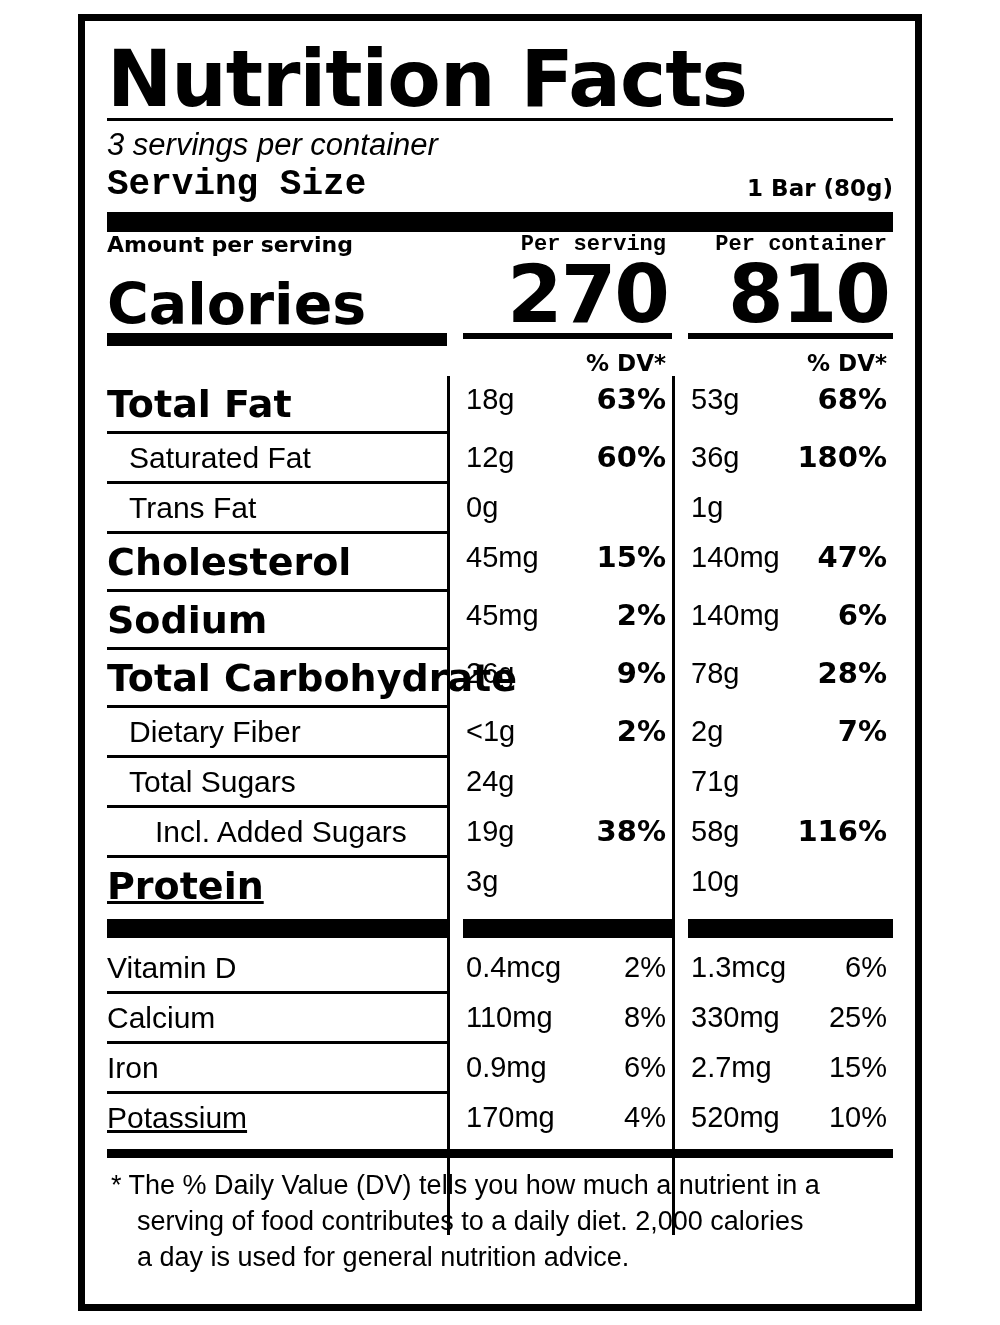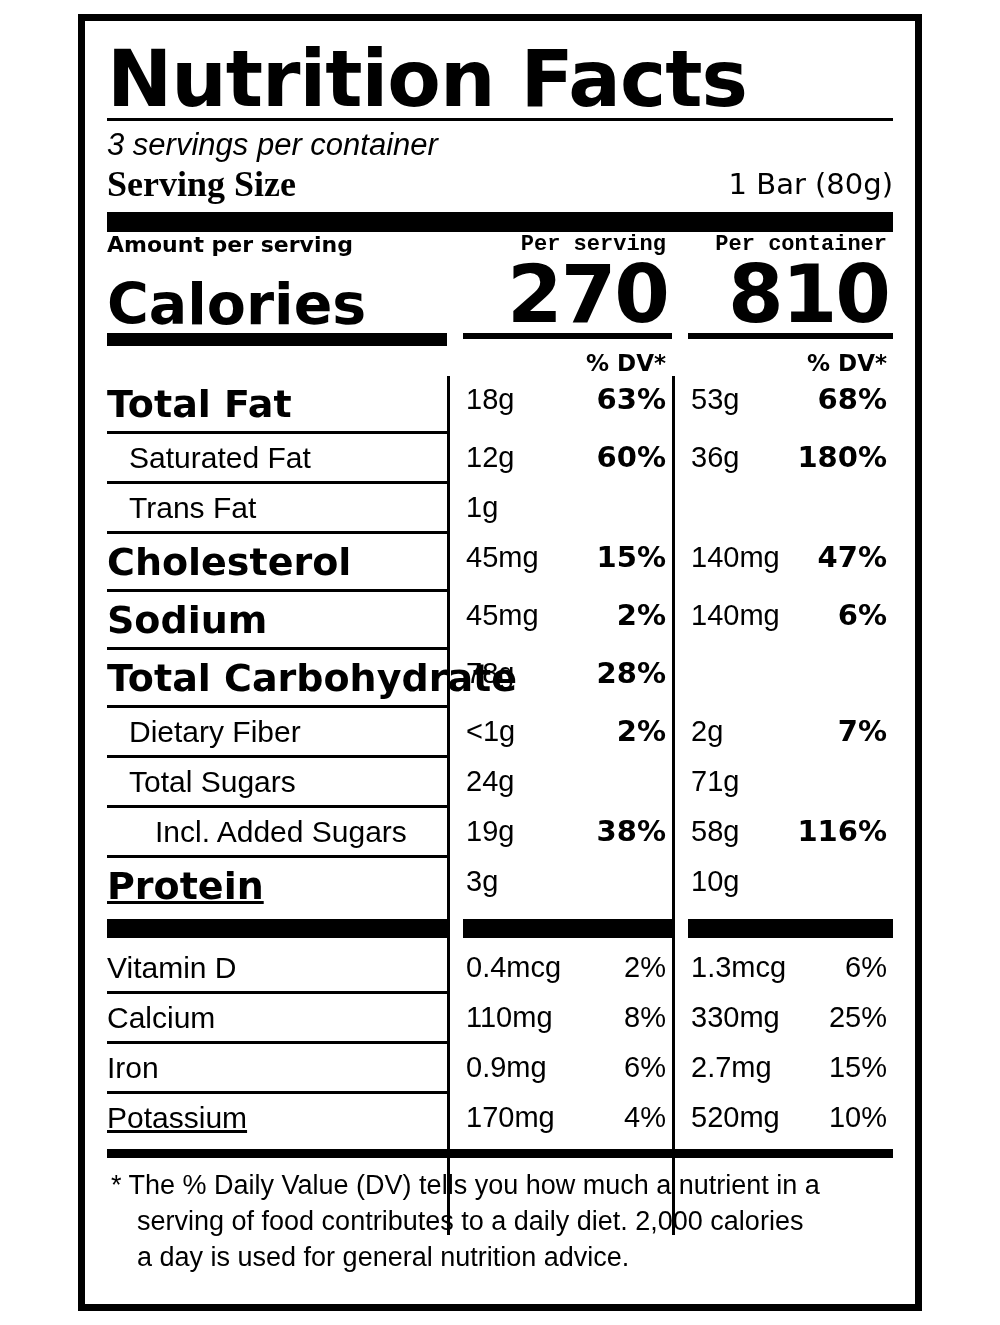--- a/index.html
+++ b/index.html
@@ -62,29 +62,29 @@
     line-height: 1.15;
     font-style: italic;
   }
   .serving-size-row {
     display: flex;
     justify-content: space-between;
     align-items: flex-end;
     padding: 0 0 8px 0;
   }
   .serving-size-label {
-    font-family: Liberation Serif, serif;
+    font-family: Liberation Mono, monospace;
     font-weight: bold;
     font-size: 36px;
     line-height: 1.1;
   }
   .serving-size-value {
     font-family: "DejaVu Sans", sans-serif;
-    font-weight: normal;
-    font-size: 29px;
+    font-weight: bold;
+    font-size: 23px;
     line-height: 1.1;
     padding-bottom: 3px;
   }
 
   
   .amount-row {
     display: grid;
     grid-template-columns: 340px 225px 1fr;
     align-items: flex-end;
   }
@@ -290,20 +290,24 @@
       </div>
       <div class="nval">
         <span class="amt">36g</span>
         <span class="dv">180%</span>
       </div>
     </div>
 
     <div class="nrow">
       <div class="nname ind1">Trans Fat</div>
       <div class="nval">
+        <span class="amt">0g</span>
+        <span class="dv"></span>
+      </div>
+      <div class="nval">
         <span class="amt">1g</span>
         <span class="dv"></span>
       </div>
     </div>
 
     <div class="nrow">
       <div class="nname bold">Cholesterol</div>
       <div class="nval">
         <span class="amt">45mg</span>
         <span class="dv">15%</span>
@@ -321,20 +325,24 @@
         <span class="dv">2%</span>
       </div>
       <div class="nval">
         <span class="amt">140mg</span>
         <span class="dv">6%</span>
       </div>
     </div>
 
     <div class="nrow">
       <div class="nname bold">Total Carbohydrate</div>
+      <div class="nval">
+        <span class="amt">26g</span>
+        <span class="dv">9%</span>
+      </div>
       <div class="nval">
         <span class="amt">78g</span>
         <span class="dv">28%</span>
       </div>
     </div>
 
     <div class="nrow">
       <div class="nname ind1">Dietary Fiber</div>
       <div class="nval">
         <span class="amt">&lt;1g</span>

